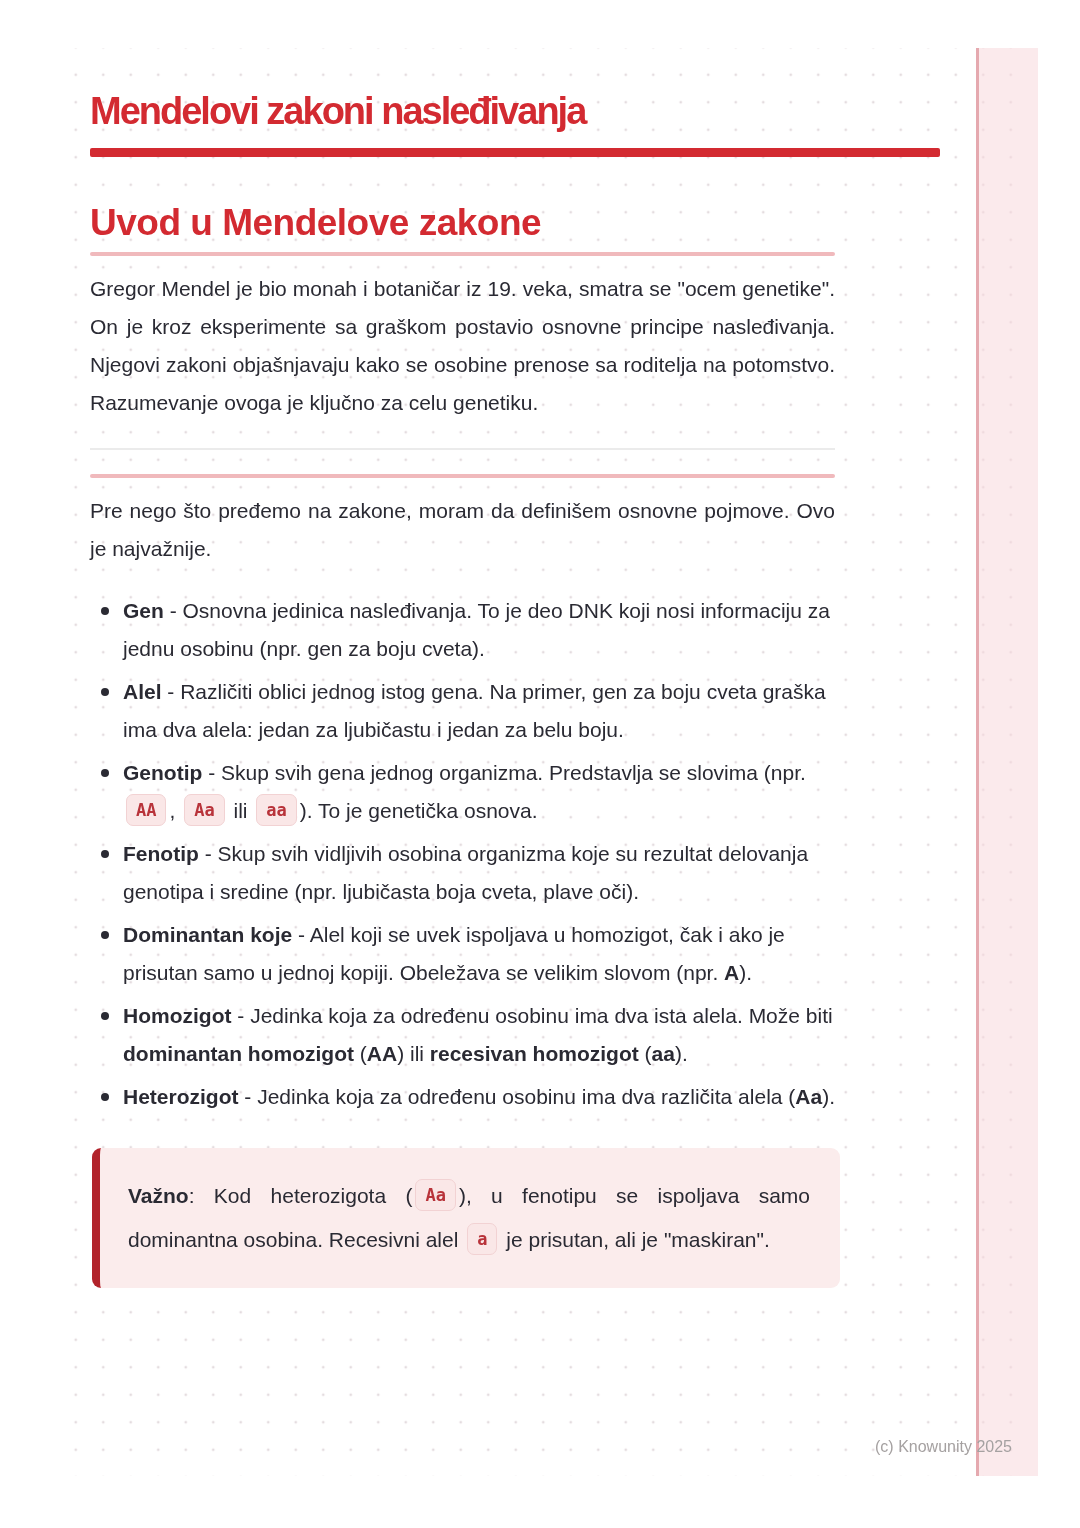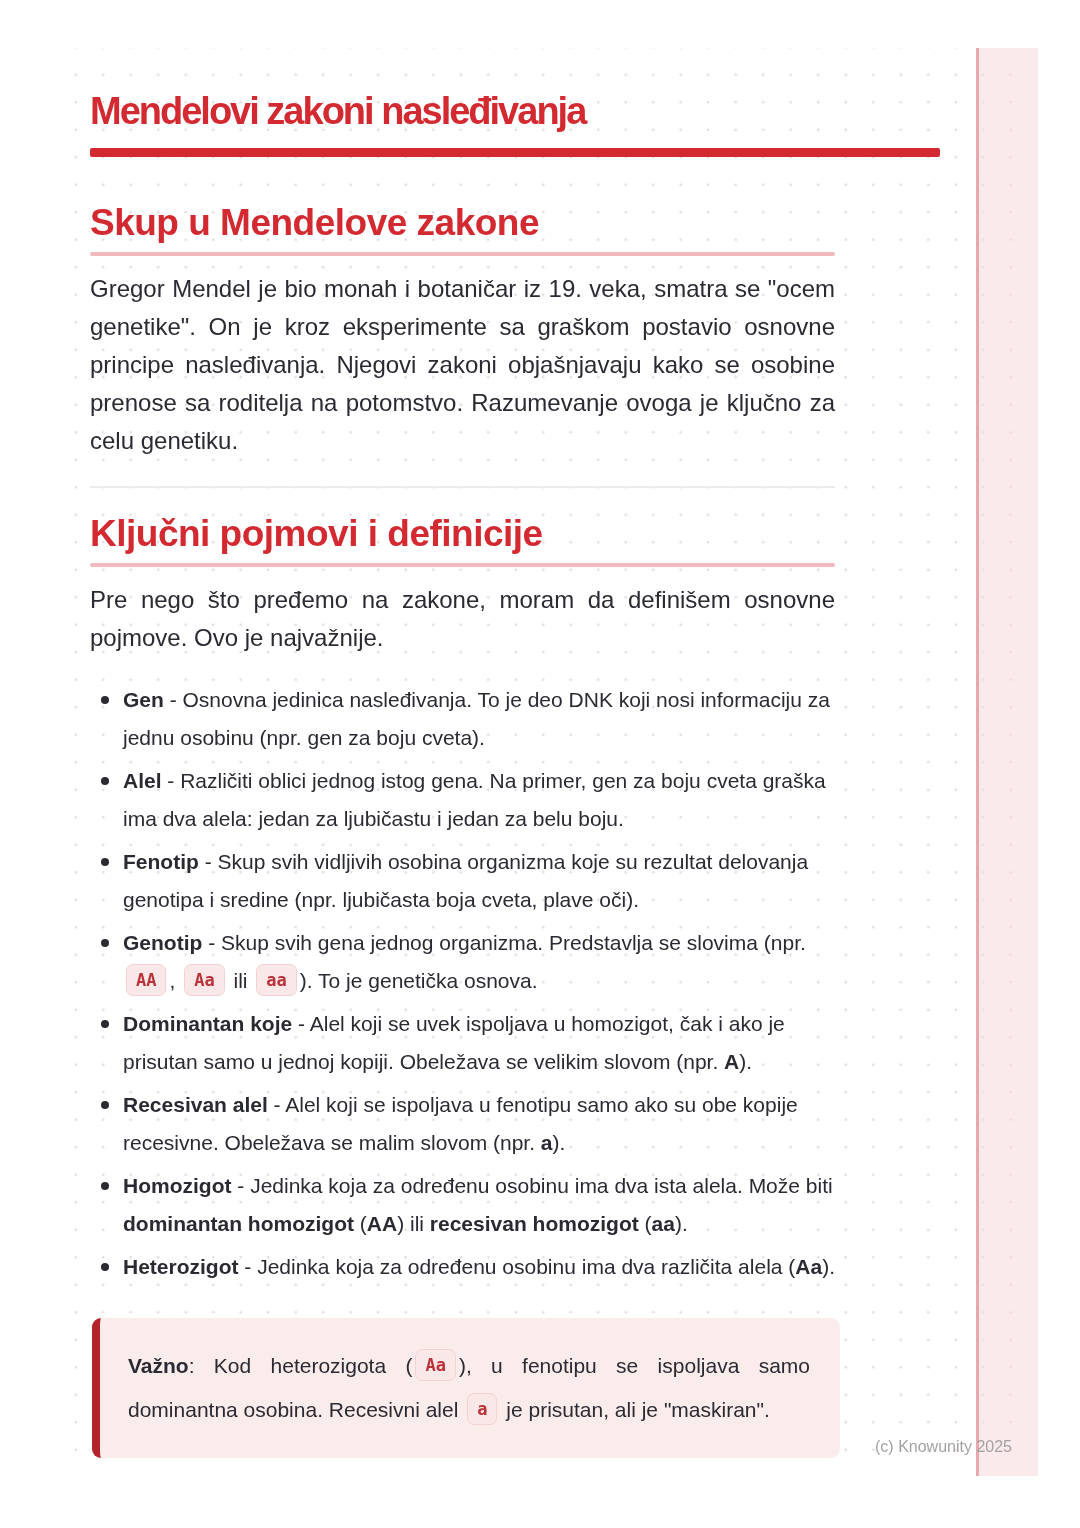--- a/index.html
+++ b/index.html
@@ -28,21 +28,21 @@
     margin-top:14px;width:850px;height:9px;background:#d32a31;border-radius:2px;
   }
   h2.sec-heading{
     margin:0;font-size:37px;line-height:1.2;font-weight:bold;
     letter-spacing:-0.5px;color:#d32a31;
   }
   .sec-heading.first{margin-top:44px;}
   .sec-heading.second{margin-top:24px;}
   .sec-rule{margin-top:7px;width:745px;height:4px;background:#f0b9bc;border-radius:2px;}
   p.body-par{
-    margin:14px 0 0 0;font-size:24px;line-height:38px;text-align:justify;color:#2a2a33;
+    margin:14px 0 0 0;font-size:21px;line-height:38px;text-align:justify;color:#2a2a33;
   }
   .divider{margin:26px 0 24px 0;width:745px;height:2px;background:#ebebeb;}
   ul.def-list{list-style:none;margin:24px 0 0 0;padding:0;}
   ul.def-list li{
     position:relative;margin:0 0 5px 0;padding-left:33px;
     font-size:21px;line-height:38px;text-align:left;color:#2a2a33;
   }
   ul.def-list li::before{
     content:"";position:absolute;left:11px;top:15px;width:8px;height:8px;
     border-radius:50%;background:#2a2a33;
@@ -67,37 +67,35 @@
 </head>
 <body>
 
 <div class="sheet">
   <div class="stripe"></div>
 
   <div class="content">
     <h1 class="doc-title">Mendelovi zakoni nasleđivanja</h1>
     <div class="title-rule"></div>
 
-    <h2 class="sec-heading first">Skup u Mendelove zakone</h2>
+    <h2 class="sec-heading first">Uvod u Mendelove zakone</h2>
     <div class="sec-rule"></div>
     <p class="body-par">Gregor Mendel je bio monah i botaničar iz 19. veka, smatra se "ocem genetike". On je kroz eksperimente sa graškom postavio osnovne principe nasleđivanja. Njegovi zakoni objašnjavaju kako se osobine prenose sa roditelja na potomstvo. Razumevanje ovoga je ključno za celu genetiku.</p>
 
     <div class="divider"></div>
 
-    <h2 class="sec-heading second">Ključni pojmovi i definicije</h2>
     <div class="sec-rule"></div>
     <p class="body-par">Pre nego što pređemo na zakone, moram da definišem osnovne pojmove. Ovo je najvažnije.</p>
 
     <ul class="def-list">
         <li><strong>Gen</strong><span> - Osnovna jedinica nasleđivanja. To je deo DNK koji nosi informaciju za jednu osobinu (npr. gen za boju cveta).</span></li>
         <li><strong>Alel</strong><span> - Različiti oblici jednog istog gena. Na primer, gen za boju cveta graška ima dva alela: jedan za ljubičastu i jedan za belu boju.</span></li>
+        <li><strong>Genotip</strong><span> - Skup svih gena jednog organizma. Predstavlja se slovima (npr. </span><code class="chip">AA</code><span>, </span><code class="chip">Aa</code><span> ili </span><code class="chip">aa</code><span>). To je genetička osnova.</span></li>
         <li><strong>Fenotip</strong><span> - Skup svih vidljivih osobina organizma koje su rezultat delovanja genotipa i sredine (npr. ljubičasta boja cveta, plave oči).</span></li>
-        <li><strong>Genotip</strong><span> - Skup svih gena jednog organizma. Predstavlja se slovima (npr. </span><code class="chip">AA</code><span>, </span><code class="chip">Aa</code><span> ili </span><code class="chip">aa</code><span>). To je genetička osnova.</span></li>
         <li><strong>Dominantan koje</strong><span> - Alel koji se uvek ispoljava u homozigot, čak i ako je prisutan samo u jednoj kopiji. Obeležava se velikim slovom (npr. </span><strong>A</strong><span>).</span></li>
-        <li><strong>Recesivan alel</strong><span> - Alel koji se ispoljava u fenotipu samo ako su obe kopije recesivne. Obeležava se malim slovom (npr. </span><strong>a</strong><span>).</span></li>
         <li><strong>Homozigot</strong><span> - Jedinka koja za određenu osobinu ima dva ista alela. Može biti </span><strong>dominantan homozigot</strong><span> (</span><strong>AA</strong><span>) ili </span><strong>recesivan homozigot</strong><span> (</span><strong>aa</strong><span>).</span></li>
         <li><strong>Heterozigot</strong><span> - Jedinka koja za određenu osobinu ima dva različita alela (</span><strong>Aa</strong><span>).</span></li>
       </ul>
 
     <div class="callout"><strong>Važno</strong><span>: Kod heterozigota (</span><code class="chip">Aa</code><span>), u fenotipu se ispoljava samo dominantna osobina. Recesivni alel </span><code class="chip">a</code><span> je prisutan, ali je "maskiran".</span></div>
   </div>
 </div>
 
 <div class="credit">(c) Knowunity 2025</div>
 

